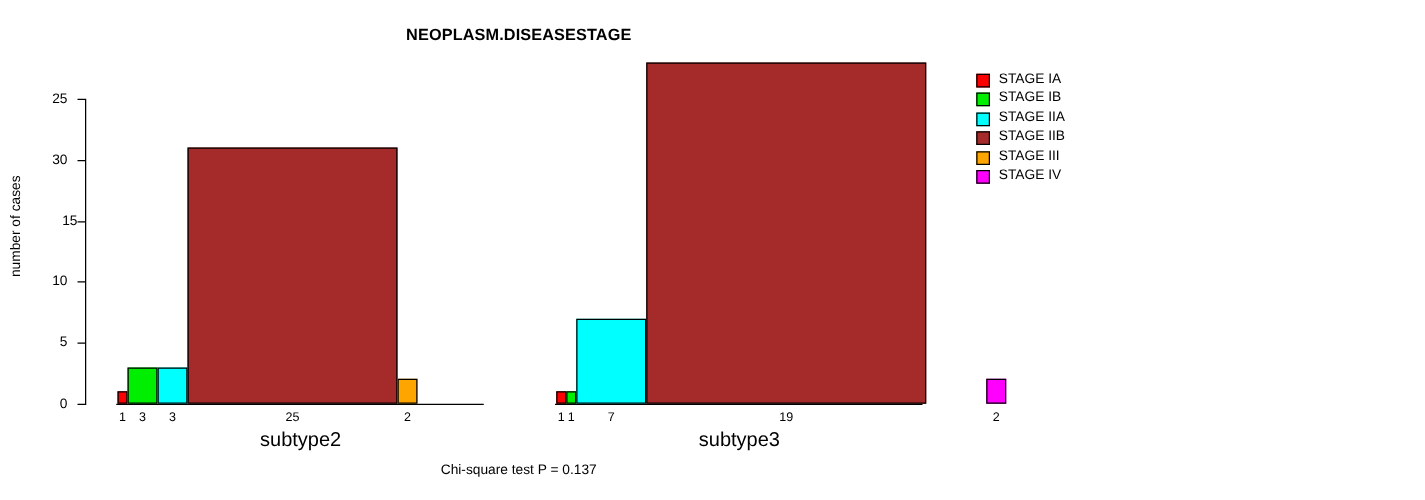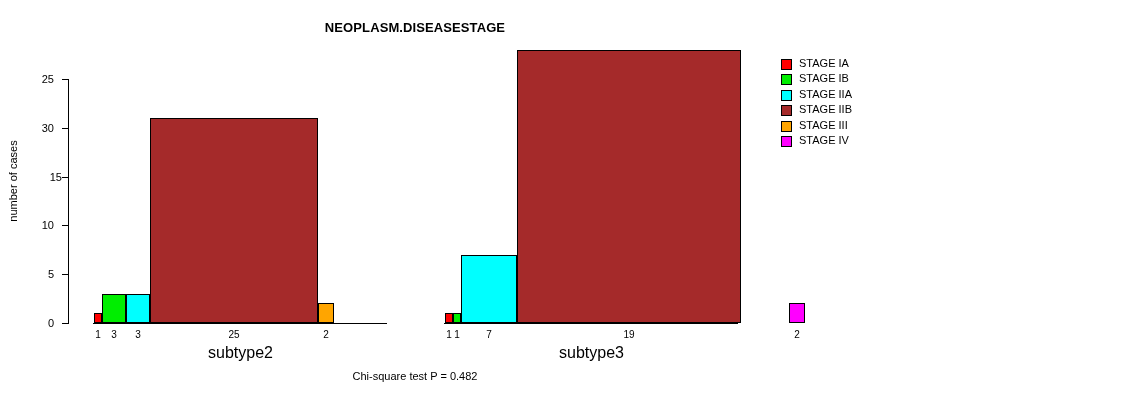--- a/index.html
+++ b/index.html
@@ -148,16 +148,16 @@
         <span class="legend-swatch" style="background: rgb(255, 165, 0);"></span>
         <span class="legend-label">STAGE III</span>
       </div>
       <div class="legend-row">
         <span class="legend-swatch" style="background: rgb(255, 0, 255);"></span>
         <span class="legend-label">STAGE IV</span>
       </div>
     </div>
 
   <div class="footer-caption">
-    <span>Chi-square test P = 0.482</span>
+    <span>Chi-square test P = 0.137</span>
   </div>
 
 </div>
 
 </body></html>

